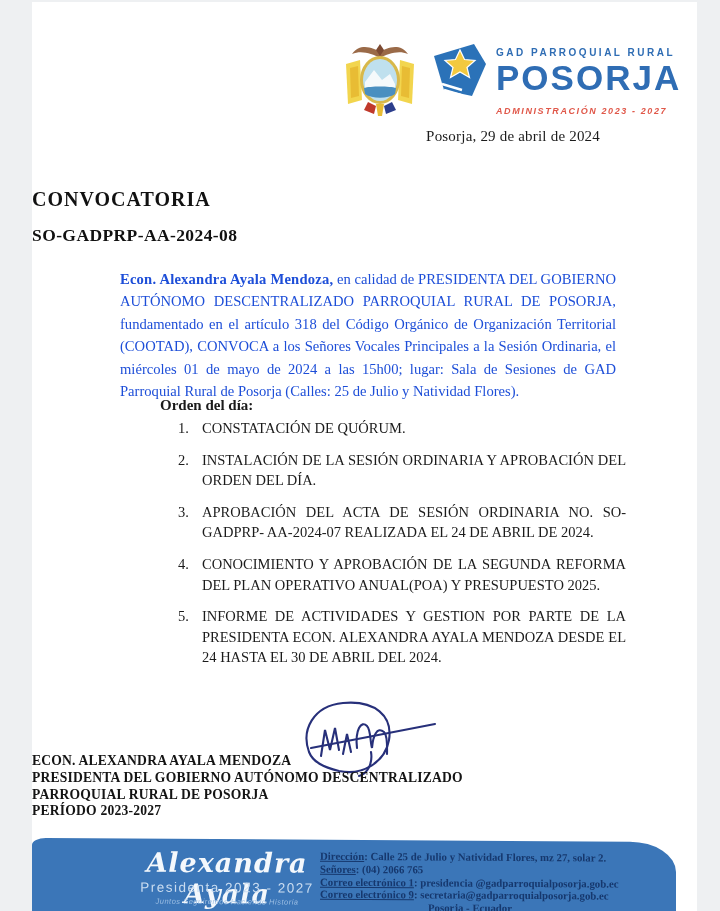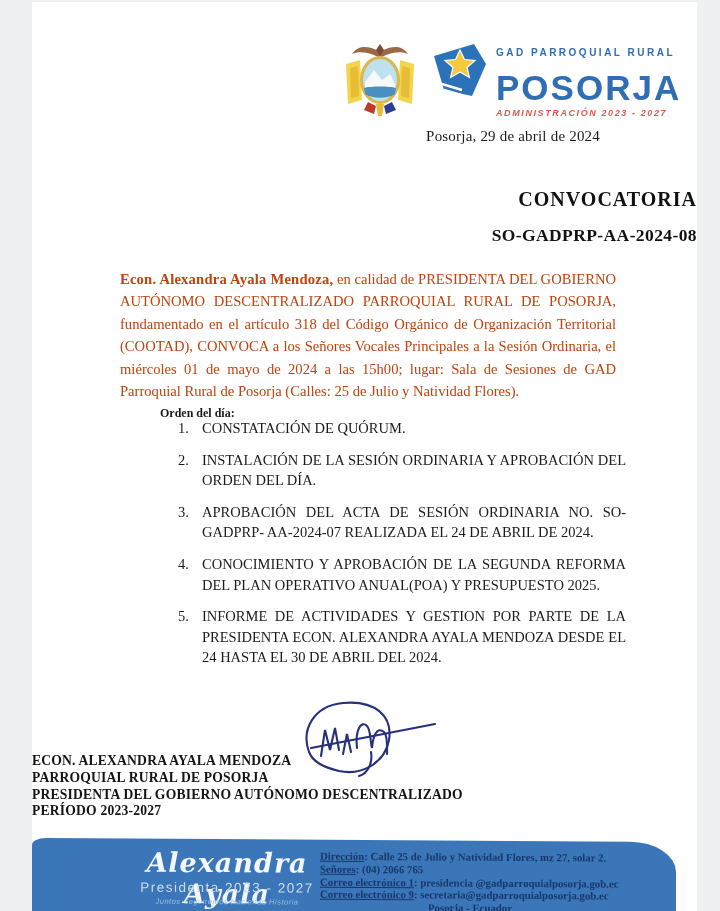--- a/index.html
+++ b/index.html
@@ -14,40 +14,40 @@
   .paper{
     position:absolute;left:32px;top:2px;width:665px;height:909px;
     background:#ffffff;
   }
   
   .coat-of-arms{position:absolute;left:306px;top:36px;width:84px;height:84px;}
   .logo{position:absolute;left:396px;top:38px;width:262px;height:72px;display:flex;align-items:flex-start;}
   .logo-shield{width:64px;height:66px;flex:0 0 auto;margin-top:2px;}
   .logo-text{margin-left:4px;font-family:"Liberation Sans", sans-serif;line-height:1;}
   .logo-org{color:#2f6db4;font-size:10px;font-weight:bold;letter-spacing:2.5px;margin-top:8px;}
-  .logo-name{color:#2f6db4;font-size:35px;font-weight:bold;letter-spacing:2px;margin-top:12px;}
-  .logo-admin{color:#e0584a;font-size:9px;font-weight:bold;font-style:italic;letter-spacing:1.6px;margin-top:4px;}
+  .logo-name{color:#2f6db4;font-size:35px;font-weight:bold;letter-spacing:2px;margin-top:2px;}
+  .logo-admin{color:#e0584a;font-size:9px;font-weight:bold;font-style:italic;letter-spacing:1.6px;margin-top:12px;}
   .dateline{
     position:absolute;top:126px;right:97px;
     font-size:15px;color:#1c1c1c;letter-spacing:.2px;
   }
   
-  .title-block{position:absolute;left:0;top:186px;width:100%;text-align:right;color:#111;}
+  .title-block{position:absolute;left:0;top:186px;width:100%;text-align:left;color:#111;}
   .title-line1{font-size:20px;font-weight:bold;letter-spacing:1px;}
   .title-line2{font-size:17.5px;font-weight:bold;margin-top:14px;letter-spacing:.4px;}
   
   .body-par{
     position:absolute;left:88px;top:266px;width:496px;
-    font-size:14.6px;line-height:22.4px;color:#c2410c;
+    font-size:14.6px;line-height:22.4px;color:#1d4ed8;
     text-align:justify;
   }
   .body-par b{letter-spacing:.2px;}
   .agenda-heading{
-    position:absolute;left:128px;top:404px;
-    font-size:12px;font-weight:bold;color:#1b1b1b;
+    position:absolute;left:128px;top:395px;
+    font-size:15px;font-weight:bold;color:#1b1b1b;
   }
   .agenda{position:absolute;left:146px;top:416px;width:448px;}
   .agenda-item{display:flex;margin-bottom:11px;color:#1b1b1b;}
   .agenda-num{flex:0 0 24px;font-size:14.5px;line-height:20.6px;}
   .agenda-text{flex:1;font-size:14.5px;line-height:20.6px;text-align:justify;}
   
   .signature-svg{position:absolute;left:255px;top:694px;width:160px;height:86px;}
   .sig-block{position:absolute;left:0;top:751px;width:100%;text-align:left;color:#141414;}
   .sig-line{font-size:13.6px;font-weight:bold;line-height:16.8px;letter-spacing:.2px;}
   
@@ -160,22 +160,22 @@
         <path d="M34 60 L38 34 L43 54 L48 32 L52 54"></path>
         <path d="M56 58 L60 38 L64 56"></path>
         <path d="M70 52 C68 34 74 24 80 30 C84 34 83 46 85 52 C86 40 90 30 97 36 C101 40 100 52 100 58"></path>
         <path d="M24 52 L148 28"></path>
         <path d="M84 56 C86 68 80 78 72 80"></path>
       </g>
     </svg>
 
     <div class="sig-block">
       <div class="sig-line">ECON. ALEXANDRA AYALA MENDOZA</div>
+      <div class="sig-line">PRESIDENTA DEL GOBIERNO AUTÓNOMO DESCENTRALIZADO</div>
       <div class="sig-line">PARROQUIAL RURAL DE POSORJA</div>
-      <div class="sig-line">PRESIDENTA DEL GOBIERNO AUTÓNOMO DESCENTRALIZADO</div>
       <div class="sig-line">PERÍODO 2023-2027</div>
     </div>
 
     <div class="footer-band">
       <div class="footer-name">Alexandra Ayala</div>
       <div class="footer-subtitle">Presidenta 2023 - 2027</div>
       <div class="footer-tagline">Juntos Seguiremos Haciendo Historia</div>
       <div class="footer-contact">
         <div class="contact-line"><span class="c-label">Dirección</span><span>: Calle 25 de Julio y Natividad Flores, mz 27, solar 2.</span></div>
         <div class="contact-line"><span class="c-label">Señores</span><span>: (04) 2066 765</span></div>

